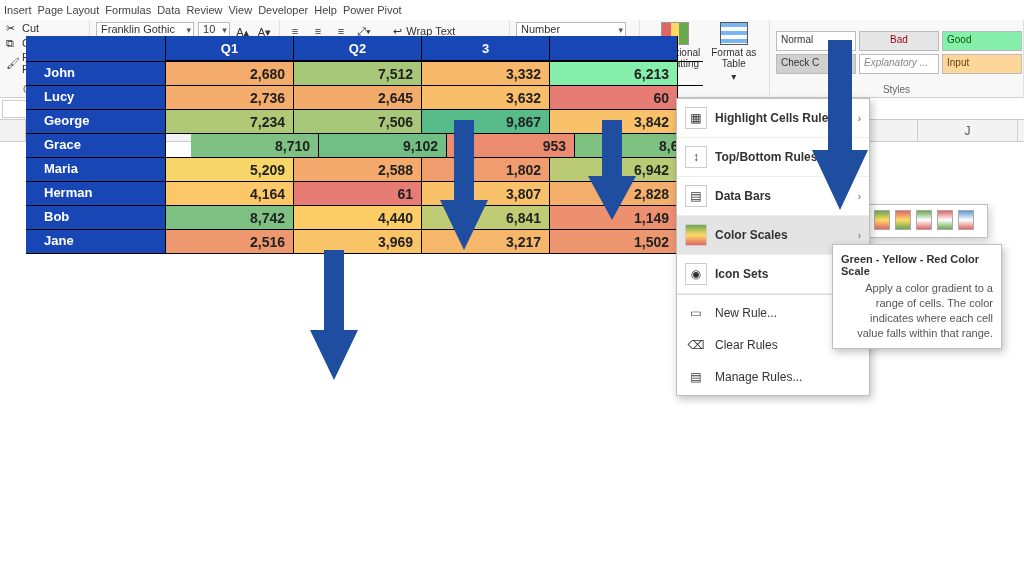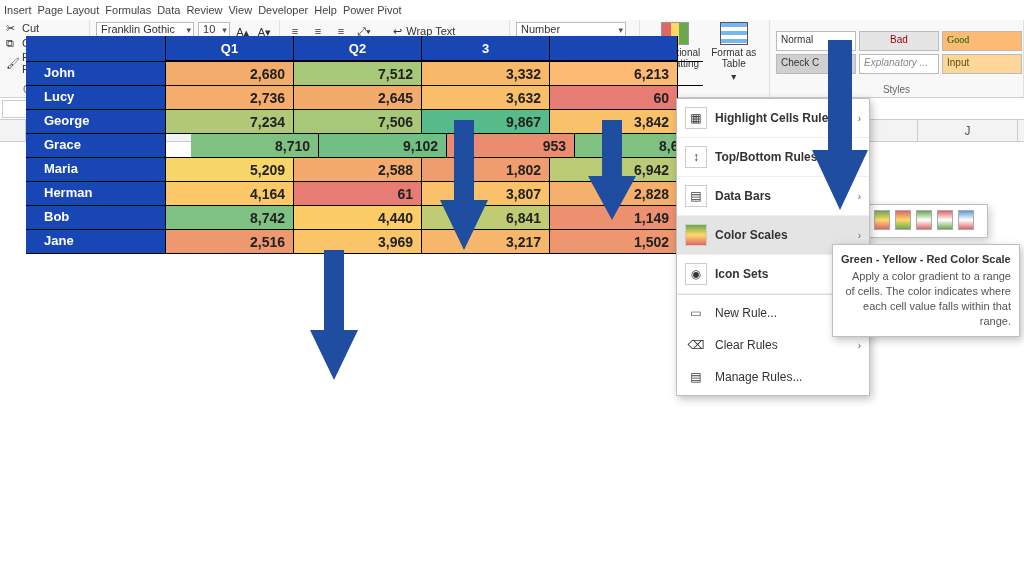--- a/index.html
+++ b/index.html
@@ -16,21 +16,21 @@
   .combo { border: 1px solid #bbb; background: #fff; height: 20px; padding: 0 12px 0 4px; font-size: 11px; position: relative; }
   .combo::after { content: "▾"; position: absolute; right: 2px; top: 2px; font-size: 9px; color: #555; }
   .btn-row { display: flex; gap: 5px; align-items: center; }
   .sq { width: 18px; height: 18px; border: 1px solid transparent; display: inline-flex; align-items: center; justify-content: center; font-size: 11px; color: #333; }
   .big-btn { display: flex; flex-direction: column; align-items: center; justify-content: center; width: 60px; height: 60px; font-size: 10px; text-align: center; gap: 2px; }
   .big-btn .bicon { width: 28px; height: 28px; }
   .styles-grid { display: grid; grid-template-columns: repeat(3, 80px); grid-auto-rows: 20px; gap: 3px; }
   .style-cell { border: 1px solid #bbb; font-size: 10px; padding: 2px 4px; overflow: hidden; white-space: nowrap; }
   .style-normal { background: #fff; }
   .style-bad { background: #e5e5e5; color: #9c0006; text-align: center; }
-  .style-good { background: #fdba74; color: #006100; font-family: Liberation Serif, serif; }
+  .style-good { background: #86efac; color: #006100; }
   .style-check { background: #d0d0d0; color: #333; }
   .style-expl { background: #fff; color: #888; font-style: italic; }
   .style-input { background: #ffd699; color: #5f4a10; }
 
   .fx-bar { display: flex; align-items: center; border-bottom: 1px solid #ccc; height: 22px; }
   .namebox { width: 54px; border: 1px solid #ccc; margin-left: 2px; height: 18px; font-size: 11px; padding: 0 4px; }
   .fx-sym { font-style: italic; color: #555; margin: 0 6px; }
   .fx-input { border: none; flex: 1; height: 18px; font-size: 11px; padding: 0 4px; }
 
   .colhdrs { display: flex; height: 22px; border-bottom: 1px solid #ccc; background: #f3f3f3; font-size: 12px; color: #555; }
@@ -54,21 +54,21 @@
   .cf-bottom .cf-item { font-weight: normal; border-bottom: none; padding: 5px 8px; }
   .cf-bottom .cf-item .lbl { font-weight: normal; }
 
   .scales-panel { position: absolute; left: 868px; top: 204px; width: 120px; height: 34px; background: #fff; border: 1px solid #bfbfbf; box-shadow: 2px 3px 8px rgba(0,0,0,.2); z-index: 9; display: flex; gap: 5px; padding: 5px; }
   .tiny-scale { width: 16px; height: 20px; background: linear-gradient(#6aa84f,#ffd966,#e06666); border: 1px solid #aaa; }
   .ts1 { background: linear-gradient(#e06666,#ffd966,#6aa84f); }
   .ts2 { background: linear-gradient(#6aa84f,#fff,#e06666); }
   .ts3 { background: linear-gradient(#e06666,#fff,#6aa84f); }
   .ts4 { background: linear-gradient(#5b9bd5,#fff,#e06666); }
 
-  .tooltip { position: absolute; left: 832px; top: 244px; width: 188px; background: #fff; border: 1px solid #bfbfbf; box-shadow: 2px 3px 8px rgba(0,0,0,.25); z-index: 12; padding: 8px; font-size: 11px; }
+  .tooltip { position: absolute; left: 832px; top: 244px; width: 170px; background: #fff; border: 1px solid #bfbfbf; box-shadow: 2px 3px 8px rgba(0,0,0,.25); z-index: 12; padding: 8px; font-size: 11px; }
   .tooltip .tt-title { font-weight: bold; margin-bottom: 4px; }
   .tooltip .tt-body { color: #555; line-height: 1.35; text-align: right; }
 
   .arrow-anno { position: absolute; z-index: 30; }
   .arrow-anno svg { display: block; }
 </style>
 </head>
 <body>
 
 <div class="ribbon-tabs">
@@ -214,21 +214,21 @@
     <div class="hdr-cell" style="width:128px">Q2</div>
     <div class="hdr-cell" style="width:128px">3</div>
     <div class="hdr-cell" style="width:128px"></div>
   </div>
   <div id="rows-here">
       <div class="drow">
         <div class="name-col">John</div>
         <div class="num-col" style="background: rgb(243, 172, 108);">2,680</div>
         <div class="num-col" style="background: rgb(168, 200, 121);">7,512</div>
         <div class="num-col" style="background: rgb(247, 184, 106);">3,332</div>
-        <div class="num-col" style="background: #fdba74;">6,213</div>
+        <div class="num-col" style="background: #86efac;">6,213</div>
       </div>
       <div class="drow">
         <div class="name-col">Lucy</div>
         <div class="num-col" style="background: rgb(244, 173, 108);">2,736</div>
         <div class="num-col" style="background: rgb(243, 171, 108);">2,645</div>
         <div class="num-col" style="background: rgb(248, 190, 106);">3,632</div>
         <div class="num-col" style="background: rgb(230, 124, 115);">60</div>
       </div>
       <div class="drow">
         <div class="name-col">George</div>

